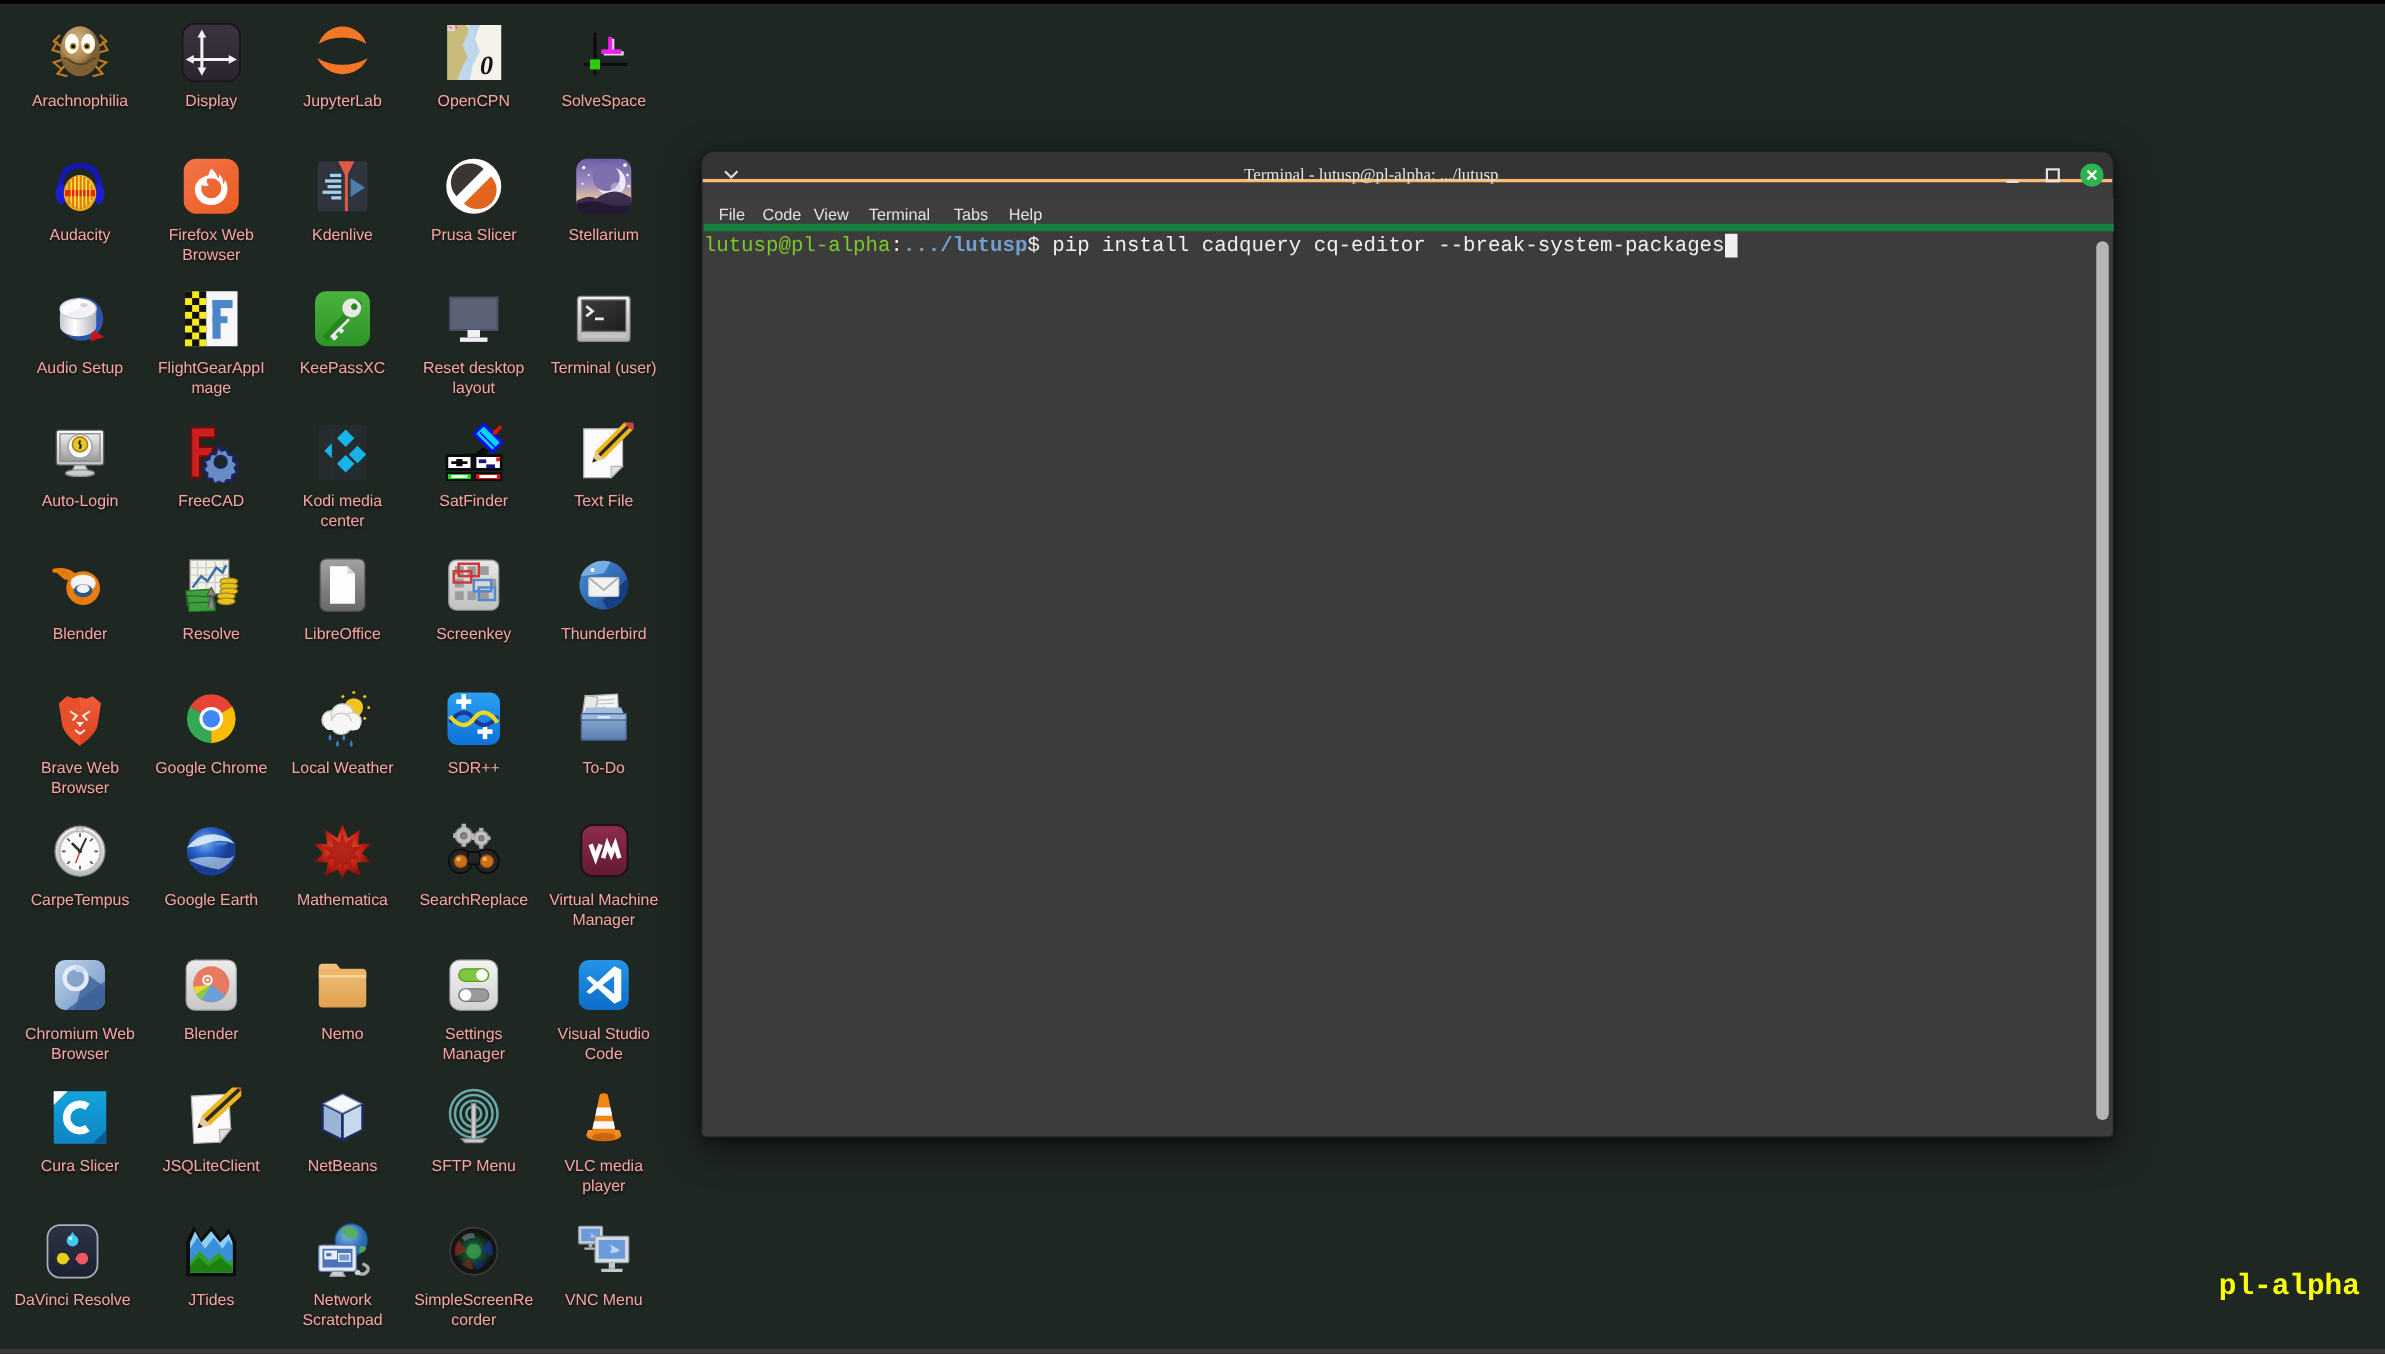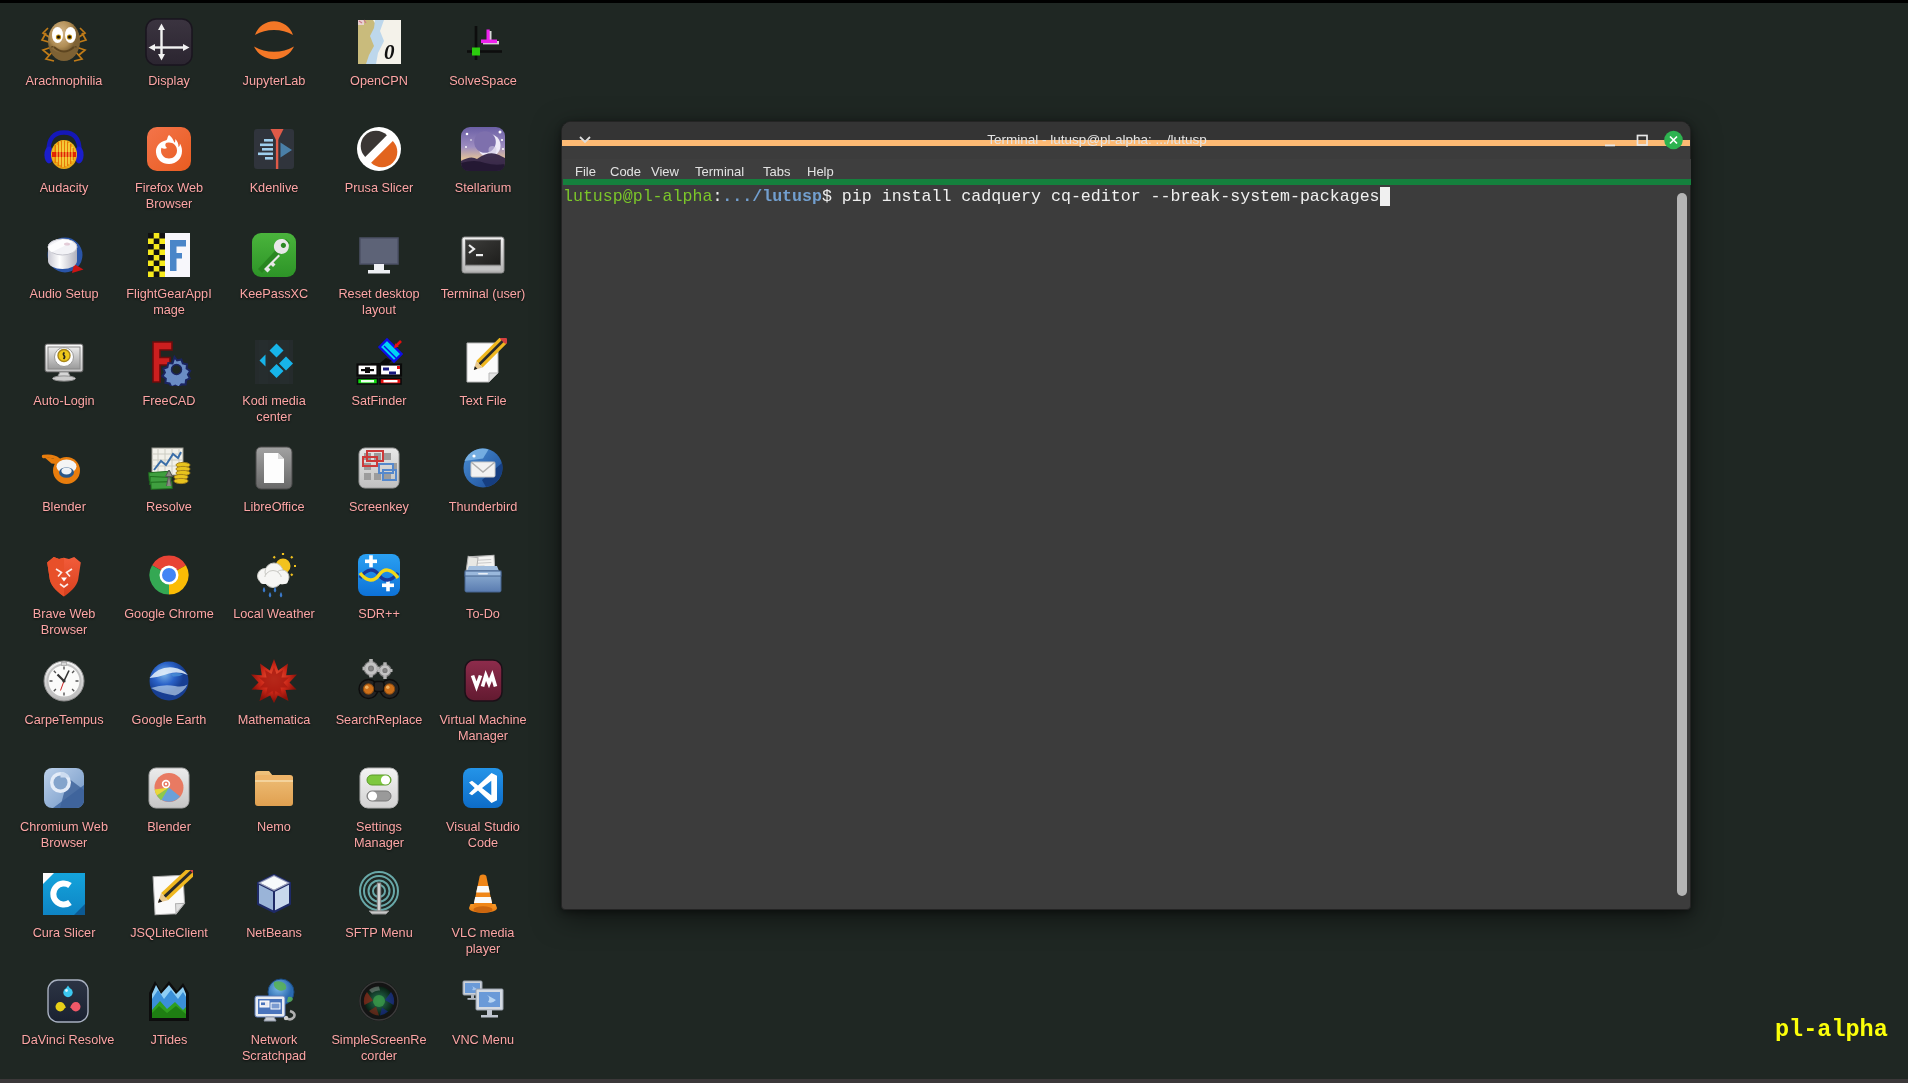--- a/index.html
+++ b/index.html
@@ -4,21 +4,21 @@
 * { margin:0; padding:0; box-sizing:border-box; }
 html,body { width:1908px; height:1083px; overflow:hidden; }
 body { background:#1f2723; font-family:"Liberation Sans", sans-serif; position:relative; }
 .topstrip { position:absolute; left:0; top:0; width:1908px; height:3px; background:#000; }
 .botstrip { position:absolute; left:0; top:1079px; width:1908px; height:4px; background:#3b3839; }
 .cell { position:absolute; width:112px; text-align:center; }
 .cell svg { display:block; margin:0 auto; }
 .lbl { margin-top:6.5px; font-size:12.7px; line-height:16.6px; color:#fca5a5; text-shadow:0 1px 2px rgba(0,0,0,.75); }
 .win { position:absolute; left:561px; top:121px; width:1130px; height:789px; border-radius:10px 10px 4px 4px;
   background:#3c3c3c; box-shadow:0 8px 28px rgba(0,0,0,.5), 0 2px 6px rgba(0,0,0,.4); border:1px solid #242424; }
-.titlebar { position:absolute; left:0; top:0; width:100%; height:24px; background:#343434; border-radius:9px 9px 0 0; border-bottom:6px solid #fdba74; }
+.titlebar { position:absolute; left:0; top:0; width:100%; height:24px; background:#343434; border-radius:9px 9px 0 0; border-bottom:3px solid #fdba74;font-family:Liberation Serif, serif; }
 .title { position:absolute; left:0; right:0; top:0; height:36px; line-height:36px; text-align:center; color:#e4e4e4; font-size:13.5px; margin-left:-58px; }
 .chev { position:absolute; left:16px; top:0; height:36px; line-height:36px; color:#dcdcdc; font-size:13px; }
 .wbtn { position:absolute; top:0; height:36px; }
 .menubar { position:absolute; left:1px; top:37px; width:1128px; height:26px; background:#3e3e3e; border-bottom:6px solid #15803d; }
 .menubar span { position:absolute; top:0; height:26px; line-height:25px; color:#e2e2e2; font-size:13px; }
 .termtext { position:absolute; left:1px; top:65px; font-family:"Liberation Mono", monospace; font-size:16.6px; line-height:20px; white-space:pre; color:#f0f0f0; }
 .scroll { position:absolute; right:3px; top:71px; width:10px; height:703px; background:#b5b5b5; border-radius:5px; }
 .plalpha { position:absolute; left:1775px; top:1016px; font-family:"Liberation Mono", monospace; font-weight:bold; font-size:23.5px; color:#fbff0a; }
 </style></head>
 <body>
@@ -791,21 +791,21 @@
         </linearGradient>
       </defs>
 <path d="M10 38 a14 5 0 0 0 28 0 l-1.5 -4 h-25 Z" fill="url(#vlG)"></path>
 <path d="M20.5 7 a3.5 2.5 0 0 1 7 0 L33.5 36 a9.5 3.5 0 0 1 -19 0 Z" fill="#f08618"></path>
 <path d="M18.6 16 h10.8 l1.4 6.5 H17.2 Z" fill="#fafafa"></path>
 <path d="M16.2 27 h15.6 l1.3 6 H14.9 Z" fill="#fafafa"></path>
 <ellipse cx="24" cy="39.5" rx="9.5" ry="3.2" fill="#cc660e"></ellipse>
     </svg>
 <div class="lbl">VLC media<br>player</div>
 </div>
-<div class="cell" style="left:12px;top:977px">
+<div class="cell" style="left:2px;top:977px">
 <svg width="48" height="48" viewBox="0 0 48 48">
 <defs>
         <linearGradient id="dvG" x1="0" y1="0" x2="0" y2="1">
           <stop offset="0%" stop-color="#2c3444"></stop>
           <stop offset="100%" stop-color="#1a2130"></stop>
         </linearGradient>
       </defs>
 <rect x="4" y="3" width="40" height="42" rx="10" fill="url(#dvG)" stroke="#a8b0c0" stroke-width="1.4"></rect>
 <path d="M24 8.5 q4.5 5 0 9.5 q-4.5 -4.5 0 -9.5 Z" fill="#3cc8f0"></path>
 <circle cx="24" cy="15.5" r="4.7" fill="#3cc8f0"></circle>

